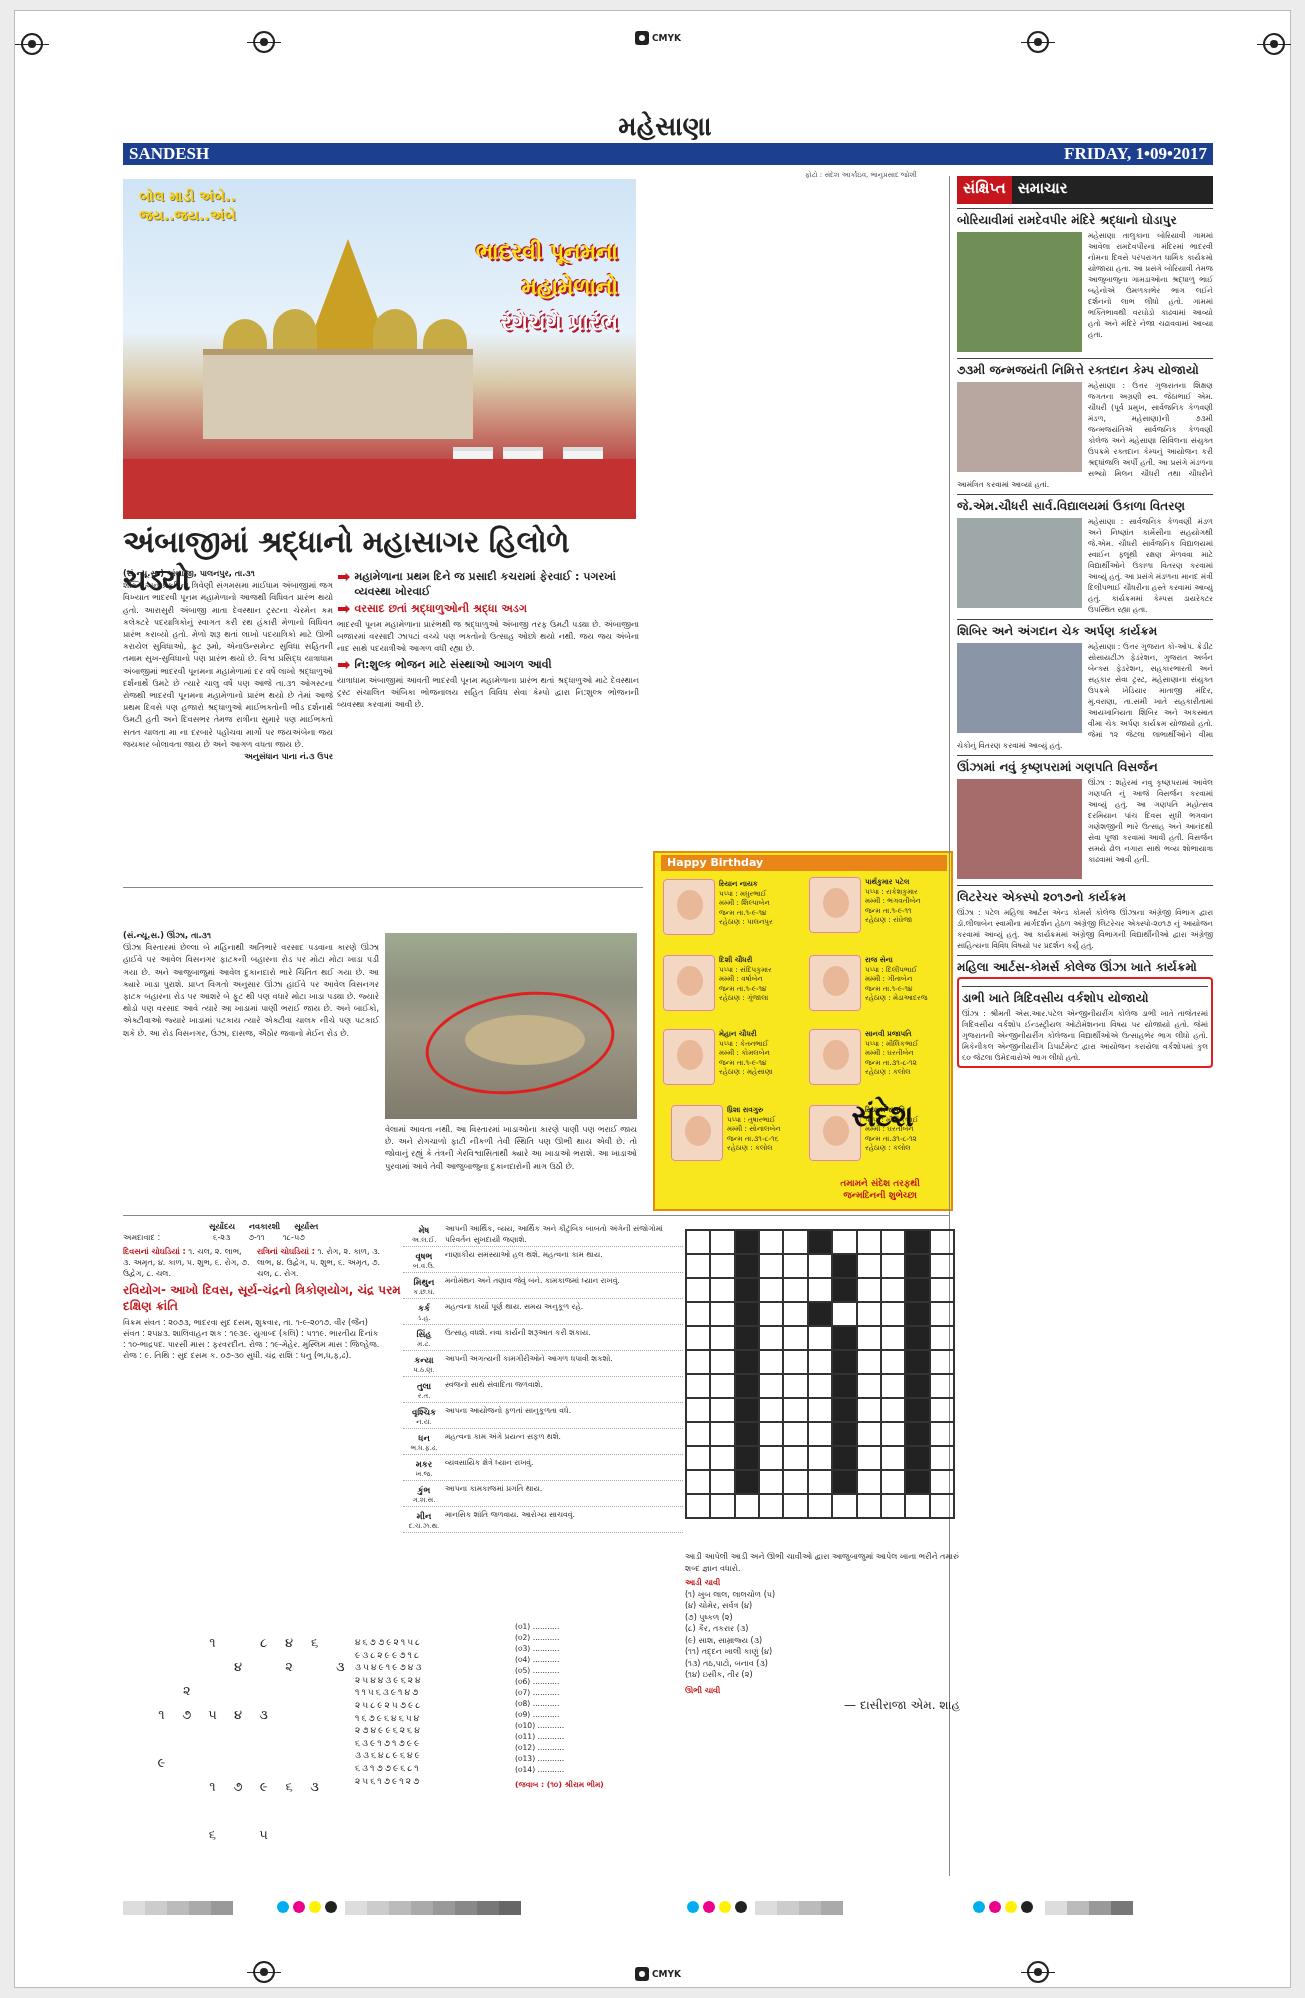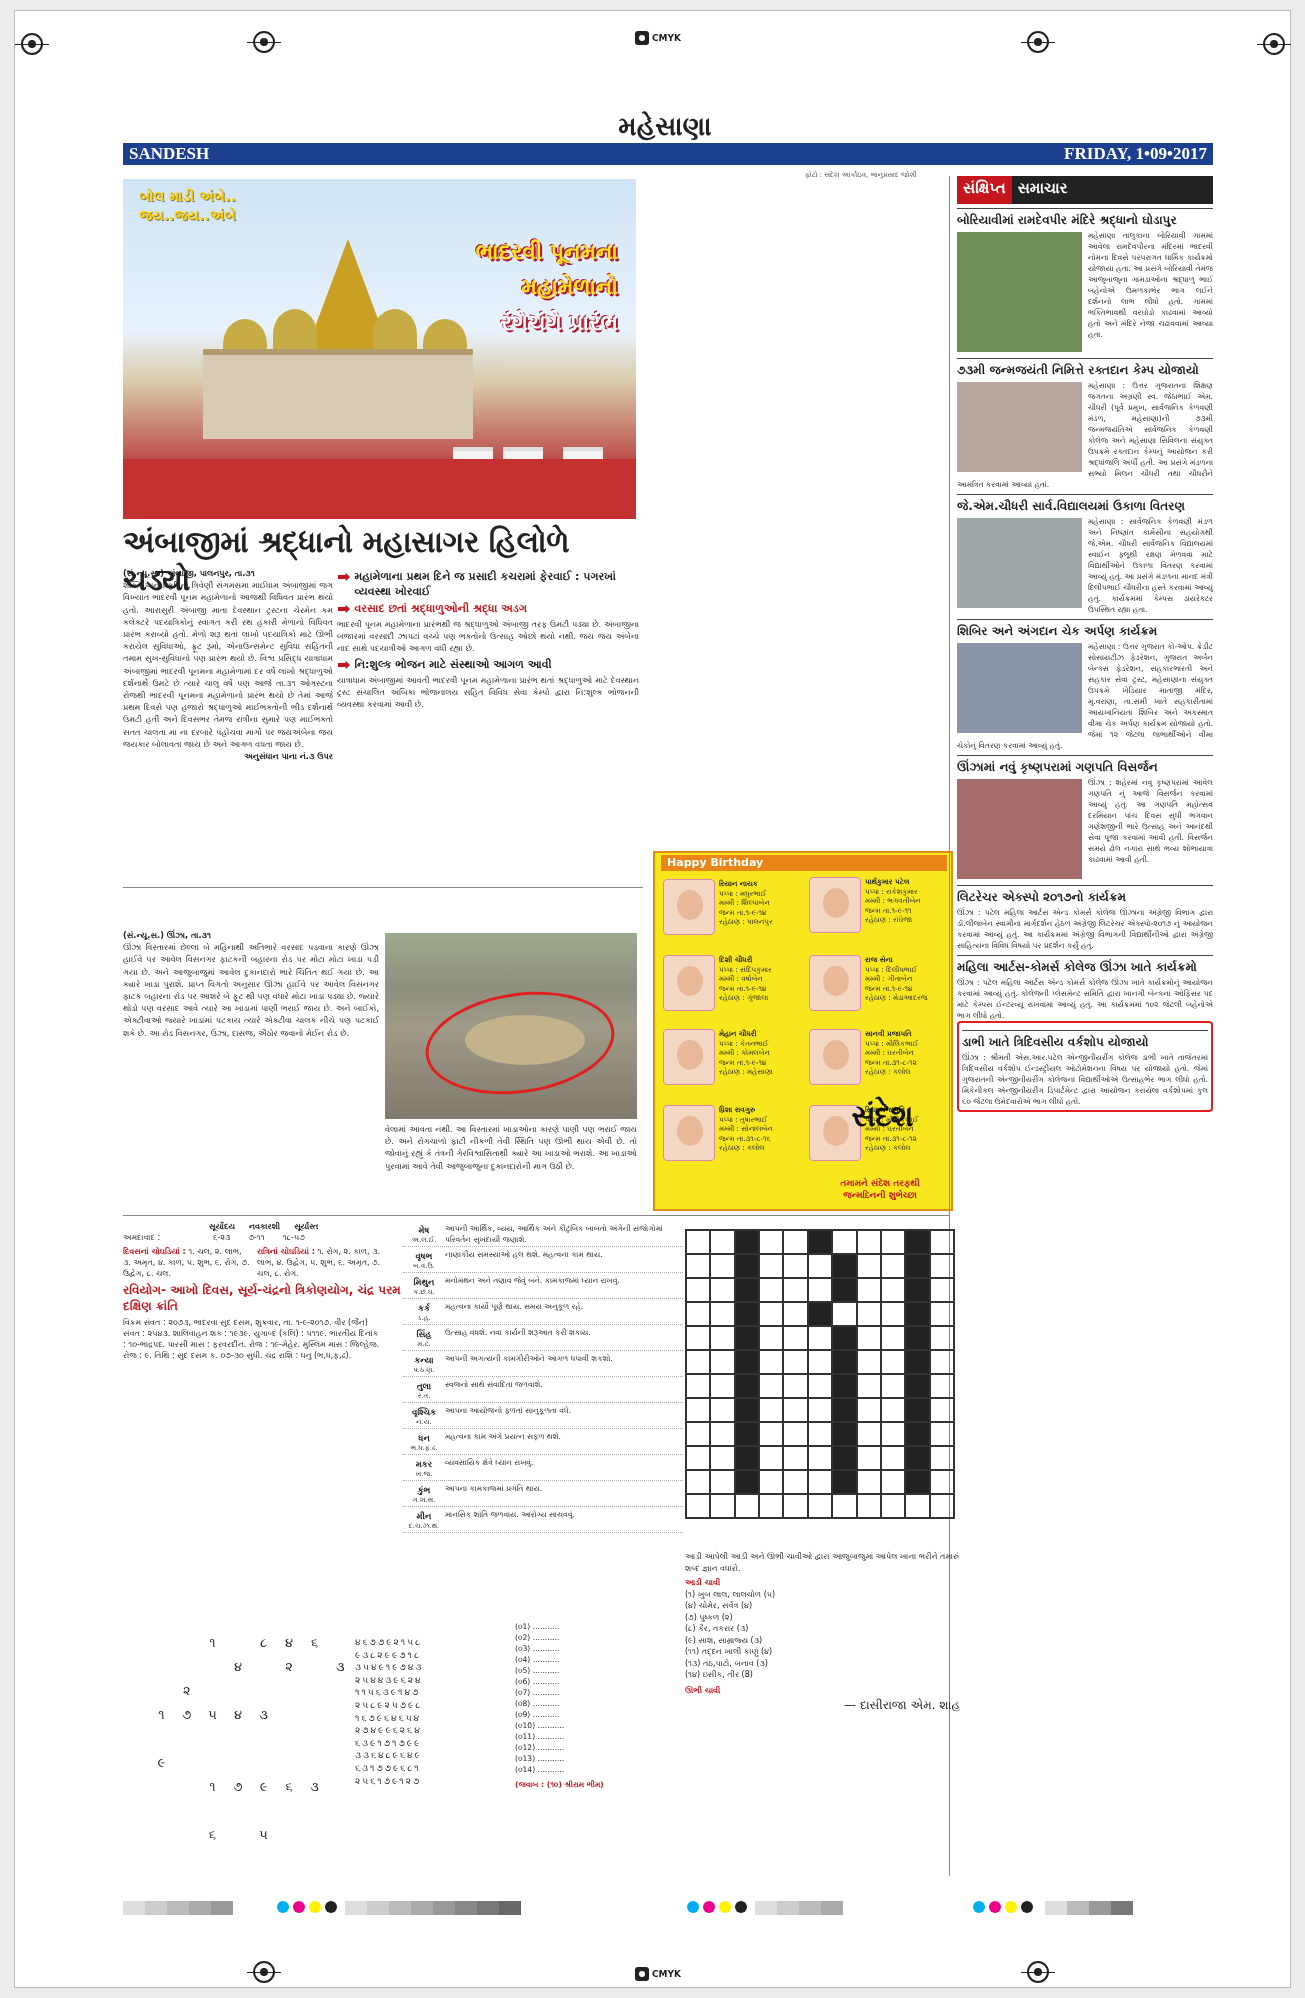--- a/index.html
+++ b/index.html
@@ -246,21 +246,21 @@
         <div class="kid" style="left: 150px; top: 172px;">
           <div class="pic"></div>
           <div class="info">
             <div style="font-weight: bold;">સાનવી પ્રજાપતિ</div>
             <div>પપ્પા : મૌલિકભાઈ</div>
             <div>મમ્મી : ઘરતીબેન</div>
             <div>જન્મ તા.૩૧-૮-૧૨</div>
             <div>રહેઠાણ : કલોલ</div>
           </div>
         </div>
-        <div class="kid" style="left: 4px; top: 248px;">
+        <div class="kid" style="left: 12px; top: 248px;">
           <div class="pic"></div>
           <div class="info">
             <div style="font-weight: bold;">ધ્રિશા રાવગુરુ</div>
             <div>પપ્પા : તુષારભાઈ</div>
             <div>મમ્મી : સોનાલબેન</div>
             <div>જન્મ તા.૩૧-૮-૧૬</div>
             <div>રહેઠાણ : કલોલ</div>
           </div>
         </div>
         <div class="kid" style="left: 150px; top: 248px;">
@@ -318,21 +318,20 @@
           <div class="rbody">ઊંઝા : શહેરમાં નવુ કૃષ્ણપરામાં આવેલ ગણપતિ નું આજે વિસર્જન કરવામાં આવ્યું હતું. આ ગણપતિ મહોત્સવ દરમિયાન પાંચ દિવસ સુધી ભગવાન ગણેશજીની ભારે ઉત્સાહ અને આનંદથી સેવા પૂજા કરવામાં આવી હતી. વિસર્જન સમયે ઢોલ નગારા સાથે ભવ્ય શોભાયાત્રા કાઢવામાં આવી હતી.</div>
           <div style="clear: both;"></div>
         </div>
         <div>
           <div class="rhead">લિટરેચર એક્સ્પો ૨૦૧૭નો કાર્યક્રમ</div>
           <div class="rbody">ઊંઝા : પટેલ મહિલા આર્ટસ એન્ડ કોમર્સ કોલેજ ઊંઝાના અંગ્રેજી વિભાગ દ્વારા ડૉ.લીલાબેન સ્વામીના માર્ગદર્શન હેઠળ અંગ્રેજી લિટરેચર એક્સ્પો-૨૦૧૭ નું આયોજન કરવામાં આવ્યું હતું. આ કાર્યક્રમમાં અંગ્રેજી વિભાગની વિદ્યાર્થીનીઓ દ્વારા અંગ્રેજી સાહિત્યના વિવિધ વિષયો પર પ્રદર્શન કર્યું હતું.</div>
           <div style="clear: both;"></div>
         </div>
         <div>
           <div class="rhead">મહિલા આર્ટસ-કોમર્સ કોલેજ ઊંઝા ખાતે કાર્યક્રમો</div>
-          <div class="rbody">ઊંઝા : પટેલ મહિલા આર્ટસ એન્ડ કોમર્સ કોલેજ ઊંઝા ખાતે કાર્યક્રમોનું આયોજન કરવામાં આવ્યું હતું. કોલેજની પ્લેસમેન્ટ સમિતિ દ્વારા ખાનગી બેન્કના ઓફિસર પદ માટે કેમ્પસ ઈન્ટરવ્યૂ રાખવામાં આવ્યું હતું. આ કાર્યક્રમમાં ૧૦૨ જેટલી બહેનોએ ભાગ લીધો હતો.</div>
           <div style="clear: both;"></div>
         </div>
         <div class="highlight-box">
           <div class="rhead">ડાભી ખાતે ત્રિદિવસીય વર્કશોપ યોજાયો</div>
           <div class="rbody">ઊંઝા : શ્રીમતી એસ.આર.પટેલ એન્જીનીયરીંગ કોલેજ ડાભી ખાતે તાજેતરમાં ત્રિદિવસીય વર્કશોપ ઈન્ડસ્ટ્રીયલ ઓટોમેશનના વિષય પર યોજાયો હતો. જેમાં ગુજરાતની એન્જીનીયરીંગ કોલેજના વિદ્યાર્થીઓએ ઉત્સાહભેર ભાગ લીધો હતો. મિકેનીકલ એન્જીનીયરીંગ ડિપાર્ટમેન્ટ દ્વારા આયોજન કરાયેલા વર્કશોપમાં કુલ ૬૦ જેટલા ઉમેદવારોએ ભાગ લીધો હતો.</div>
           <div style="clear: both;"></div>
         </div>
       </div>
   </div>
 
@@ -551,21 +550,21 @@
       <div style="flex:1">
         <div class="pred">આડી ચાવી</div>
         <div id="aadi">
             <div>(૧) ખુબ લાલ, લાલચોળ (૫)</div>
             <div>(૪) ચોમેર, સર્વત્ર (૪)</div>
             <div>(૭) પુષ્કળ (૨)</div>
             <div>(૮) કૈર, તકરાર (૩)</div>
             <div>(૯) સાશ, સામ્રાજ્ય (૩)</div>
             <div>(૧૧) તદ્દન ખાલી કાણું (૪)</div>
             <div>(૧૩) તઠ,પાટો, બનાવ (૩)</div>
-            <div>(૧૪) ઇસીક, તીર (8)</div>
+            <div>(૧૪) ઇસીક, તીર (૨)</div>
           </div>
         <div class="pred" style="margin-top:4px">ઊભી ચાવી</div>
       </div>
     </div>
     <div style="text-align:right;font-size:12px;margin-top:4px">— દાસીરાજા એમ. શાહ</div>
   </div>
 
   <div class="sudoku">
     <div class="sudoku-grid" id="sudoku">
         <div></div>

